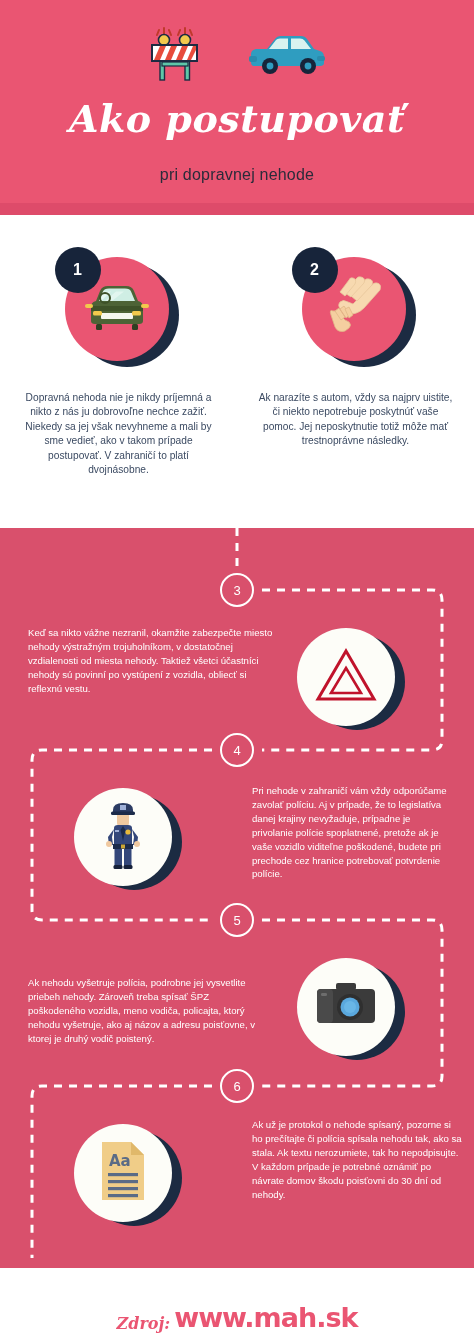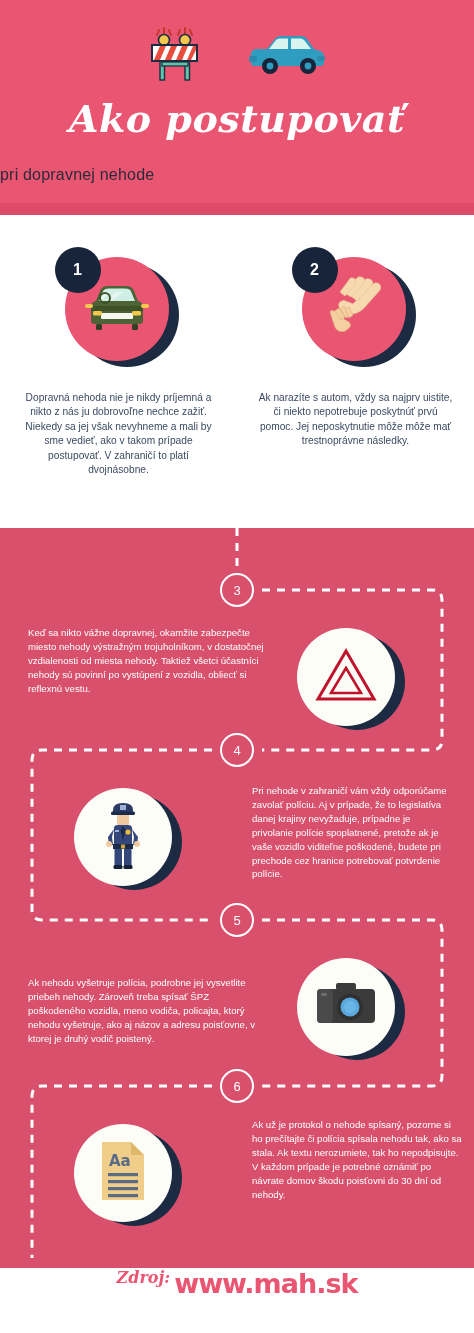--- a/index.html
+++ b/index.html
@@ -50,20 +50,21 @@
     font-style: italic;
     font-weight: bold;
     font-size: 38px;
     letter-spacing: 0.5px;
     line-height: 1;
   }
   .title-sub {
     position: absolute;
     left: 0; top: 166px;
     width: 474px;
+    text-align: center;
     color: #2b2b3a;
     font-size: 16px;
     font-weight: 400;
     letter-spacing: 0.2px;
   }
 
   
   .white-section {
     position: absolute;
     left: 0; top: 215px;
@@ -182,21 +183,21 @@
     z-index: 3;
   }
 
   
   .footer {
     position: absolute;
     left: 0; top: 1268px;
     width: 474px; height: 65px;
     background: #ffffff;
     display: flex;
-    align-items: flex-start;
+    align-items: flex-end;
     justify-content: center;
     gap: 4px;
   }
   .zdroj {
     color: #ea5572;
     font-family: "DejaVu Serif", serif;
     font-style: italic;
     font-weight: bold;
     font-size: 16px;
   }
@@ -311,21 +312,21 @@
                 <path d="M14 36 Q10 34 12 40 L16 52 Q19 58 26 56 L30 53 Q33 50 30 47 L26 45 L19 38 Q16 35 14 36 Z"></path>
                 <path d="M20 33 L26 42 L22 45 L16 36 Z"></path>
                 <path d="M25 31 L31 40 L27 43 L21 34 Z"></path>
                 <path d="M30 32 L34 40 L30 43 L26 34 Z"></path>
               </g>
             </svg>
           </span>
         </div>
         <div class="badge-num">2</div>
       </div>
-      <p class="top-text">Ak narazíte s autom, vždy sa najprv uistite, či niekto nepotrebuje poskytnúť prvú pomoc. Jej neposkytnutie môže môže mať trestnoprávne následky.</p>
+      <p class="top-text">Ak narazíte s autom, vždy sa najprv uistite, či niekto nepotrebuje poskytnúť vaše pomoc. Jej neposkytnutie totiž môže mať trestnoprávne následky.</p>
     </div>
 
   </div>
 
   <div class="flow">
 
     <svg class="flow-svg" width="474" height="740">
       <g fill="none" stroke="#ffffff" stroke-width="3" stroke-dasharray="8 7">
 
         <path d="M237 0 L237 40"></path>
@@ -345,21 +346,21 @@
       <div class="sh"></div>
       <div class="fg">
         <span>
           <svg width="62" height="56" viewBox="0 0 62 56">
             <polygon points="31,4 59,52 3,52" fill="none" stroke="#c0132b" stroke-width="3"></polygon>
             <polygon points="31,21 46,46 16,46" fill="none" stroke="#c0132b" stroke-width="2.6"></polygon>
           </svg>
         </span>
       </div>
     </div>
-    <p class="flow-text" style="left:28px; top:98px; width:250px;">Keď sa nikto vážne dopravnej, okamžite zabezpečte miesto nehody výstražným trojuholníkom, v dostatočnej vzdialenosti od miesta nehody. Taktiež všetci účastníci nehody sú povinní po vystúpení z vozidla, obliecť si reflexnú vestu.</p>
+    <p class="flow-text" style="left:28px; top:98px; width:250px;">Keď sa nikto vážne nezranil, okamžite zabezpečte miesto nehody výstražným trojuholníkom, v dostatočnej vzdialenosti od miesta nehody. Taktiež všetci účastníci nehody sú povinní po vystúpení z vozidla, obliecť si reflexnú vestu.</p>
 
     <div class="step-circle" style="left:220px; top:205px;">4</div>
     <div class="icon-disc" style="left:72px; top:258px;">
       <div class="sh"></div>
       <div class="fg">
         <span>
           <svg width="42" height="72" viewBox="0 0 42 72">
 
             <path d="M11 11 Q11 4 21 4 Q31 4 31 11 L31 13 L11 13 Z" fill="#2b3b63"></path>
             <rect x="9" y="12.5" width="24" height="3.5" rx="1.5" fill="#1c2b4a"></rect>

